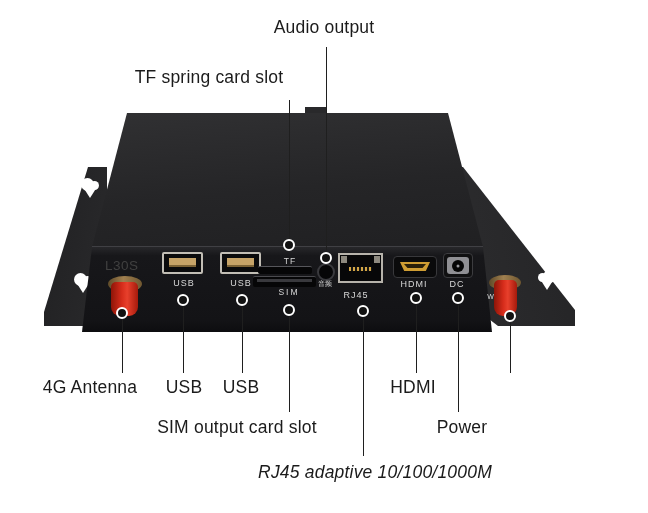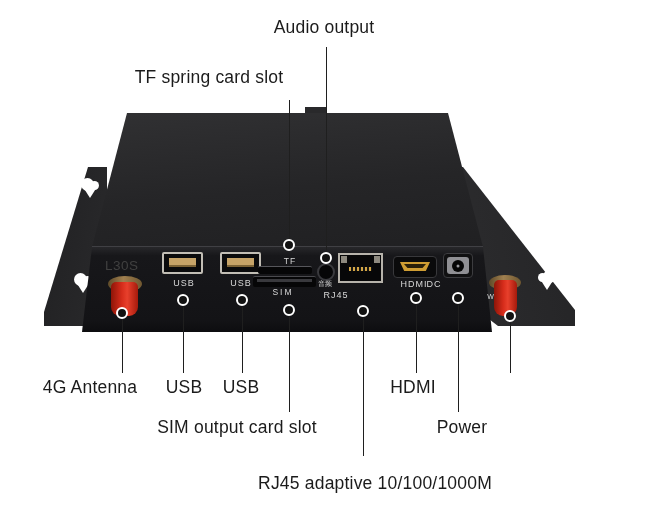--- a/index.html
+++ b/index.html
@@ -109,44 +109,44 @@
   <div class="usb-port" style="left:220px;top:252px;">
     <div class="tongue"></div>
   </div>
   <div class="porttext" style="left:241px;top:278px;">USB</div>
 
   <div class="porttext" style="left:290px;top:256px;font-size:8.5px;">TF</div>
   <div class="slot" style="left:258px;top:266px;width:54px;height:7px;border-top:1px solid #56565b;"></div>
   <div class="slot" style="left:253px;top:276px;width:63px;height:10px;border-top:1px solid #4a4a4e;">
     <div class="abs" style="left:4px;top:2px;right:4px;height:3px;background:#39393d;"></div>
   </div>
-  <div class="porttext" style="left:283px;top:287px;font-size:8.5px;letter-spacing:2px;">SIM</div>
+  <div class="porttext" style="left:289px;top:287px;font-size:8.5px;letter-spacing:2px;">SIM</div>
 
   <div class="audiojack" style="left:317px;top:263px;"></div>
   <div class="porttext" style="left:325px;top:279px;font-size:7px;letter-spacing:0;">音频</div>
 
   <div class="rj45" style="left:338px;top:253px;">
     <div class="tab-l"></div>
     <div class="tab-r"></div>
     <div class="pins"></div>
   </div>
-  <div class="porttext" style="left:336px;top:290px;">RJ45</div>
+  <div class="porttext" style="left:356px;top:290px;">RJ45</div>
 
   <div class="hdmi" style="left:393px;top:256px;">
     <div class="plug"></div>
     <div class="plug-inner"></div>
   </div>
   <div class="porttext" style="left:414px;top:279px;">HDMI</div>
 
   <div class="dcjack" style="left:443px;top:253px;">
     <div class="face"></div>
     <div class="hole"></div>
     <div class="pin"></div>
   </div>
-  <div class="porttext" style="left:434px;top:279px;">DC</div>
+  <div class="porttext" style="left:457px;top:279px;">DC</div>
 
   <div class="porttext" style="left:491px;top:293px;font-size:7px;">W</div>
   <div class="nut" style="left:489px;top:275px;width:32px;height:15px;"></div>
   <div class="redcap" style="left:494px;top:280px;width:23px;height:36px;"></div>
 
   <div class="cline" style="left:325.5px;top:47px;height:205px;"></div>
   <div class="cline" style="left:288.5px;top:100px;height:139px;"></div>
   <div class="cline" style="left:121.5px;top:319px;height:54px;"></div>
   <div class="cline" style="left:182.5px;top:307px;height:66px;"></div>
   <div class="cline" style="left:241.5px;top:307px;height:66px;"></div>
@@ -168,15 +168,15 @@
   <div class="cdot" style="left:510px;top:316px;"></div>
 
   <div class="callout-label" style="left:324px;top:17px;">Audio output</div>
   <div class="callout-label" style="left:209px;top:67px;">TF spring card slot</div>
   <div class="callout-label" style="left:90px;top:377px;">4G Antenna</div>
   <div class="callout-label" style="left:184px;top:377px;">USB</div>
   <div class="callout-label" style="left:241px;top:377px;">USB</div>
   <div class="callout-label" style="left:413px;top:377px;">HDMI</div>
   <div class="callout-label" style="left:237px;top:417px;">SIM output card slot</div>
   <div class="callout-label" style="left:462px;top:417px;">Power</div>
-  <div class="callout-label" style="left:375px;top:473px;">RJ45 adaptive 10/100/1000M</div>
+  <div class="callout-label" style="left:375px;top:462px;font-style:italic;">RJ45 adaptive 10/100/1000M</div>
 
 </div>
 
 </body></html>

